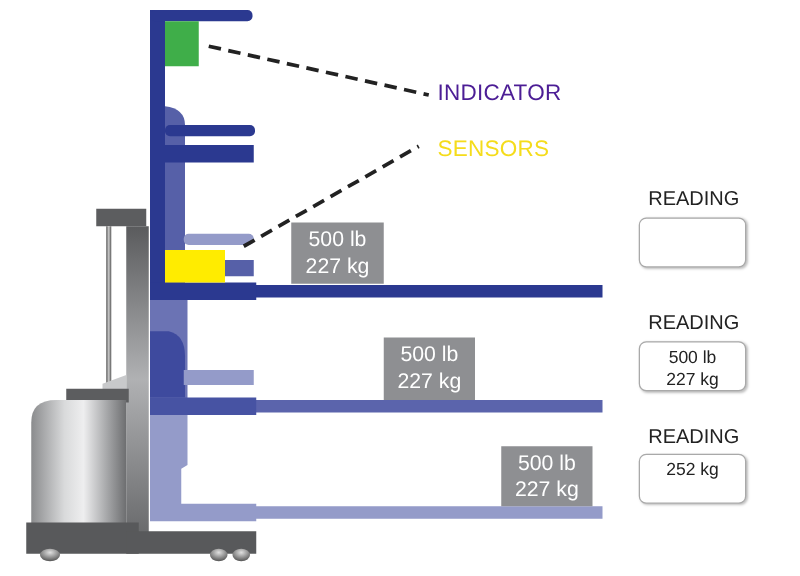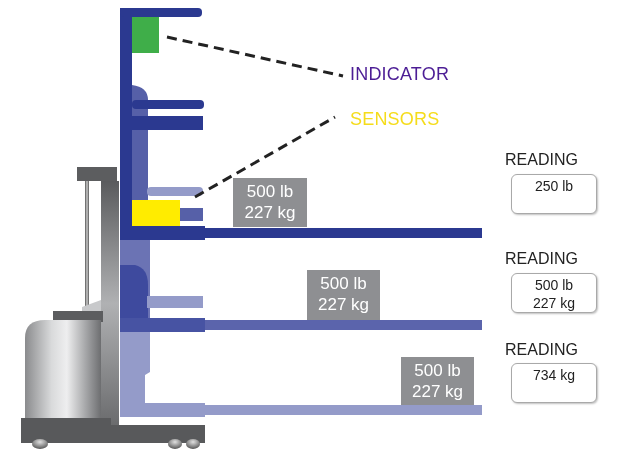--- a/index.html
+++ b/index.html
@@ -3,21 +3,21 @@
 <meta charset="utf-8">
 <style>
   html, body { margin: 0; padding: 0; background: #ffffff; }
   body { width: 640px; height: 461px; position: relative; overflow: hidden;
          font-family: "Liberation Sans", sans-serif; }
   svg.scene { position: absolute; left: 0; top: 0; }
   .lbl { position: absolute; font-size: 18px; letter-spacing: 0.2px; }
   .load-box { position: absolute; background: #8e8f92; color: #ffffff;
               font-size: 17px; line-height: 21px; text-align: center;
               padding-top: 3px; box-sizing: border-box; }
-  .reading-title { position: absolute; font-size: 16px; color: #222; width: 100px; text-align: left; }
+  .reading-title { position: absolute; font-size: 16px; color: #222; width: 100px; text-align: center; }
   .reading-box { position: absolute; width: 86px; height: 40px; border: 1px solid #a9a9a9;
                  border-radius: 6px; background: #fff; box-shadow: 1px 1px 2px rgba(0,0,0,0.25);
                  font-size: 14px; line-height: 18px; text-align: center; color: #222;
                  box-sizing: border-box; padding-top: 2px; }
 </style>
 </head>
 <body>
 
 <svg class="scene" width="640" height="461" viewBox="0 0 640 461">
   <defs>
@@ -102,25 +102,24 @@
   <div>500 lb</div>
   <div>227 kg</div>
 </div>
 <div class="load-box" style="left:401px; top:357px; width:73px; height:48px;">
   <div>500 lb</div>
   <div>227 kg</div>
 </div>
 
 <div class="reading-title" style="left:505px; top:151px;">READING</div>
 <div class="reading-box" style="left:511px; top:174px;">
-  <div>250 lb</div>
 </div>
 
 <div class="reading-title" style="left:505px; top:250px;">READING</div>
 <div class="reading-box" style="left:511px; top:273px;">
   <div>500 lb</div>
   <div>227 kg</div>
 </div>
 
 <div class="reading-title" style="left:505px; top:341px;">READING</div>
 <div class="reading-box" style="left:511px; top:363px;">
-  <div>734 kg</div>
+  <div>252 kg</div>
 </div>
 
 </body></html>

